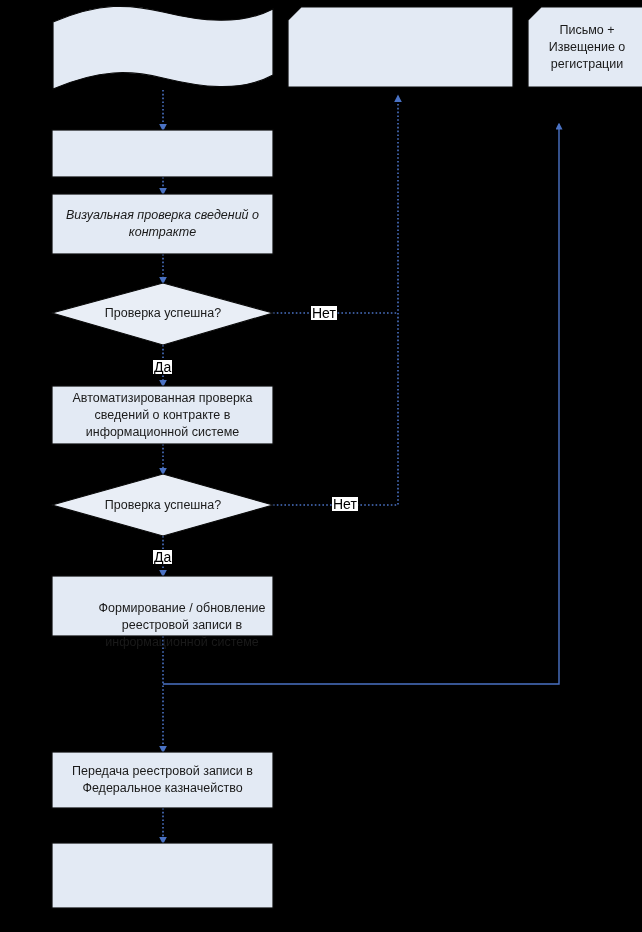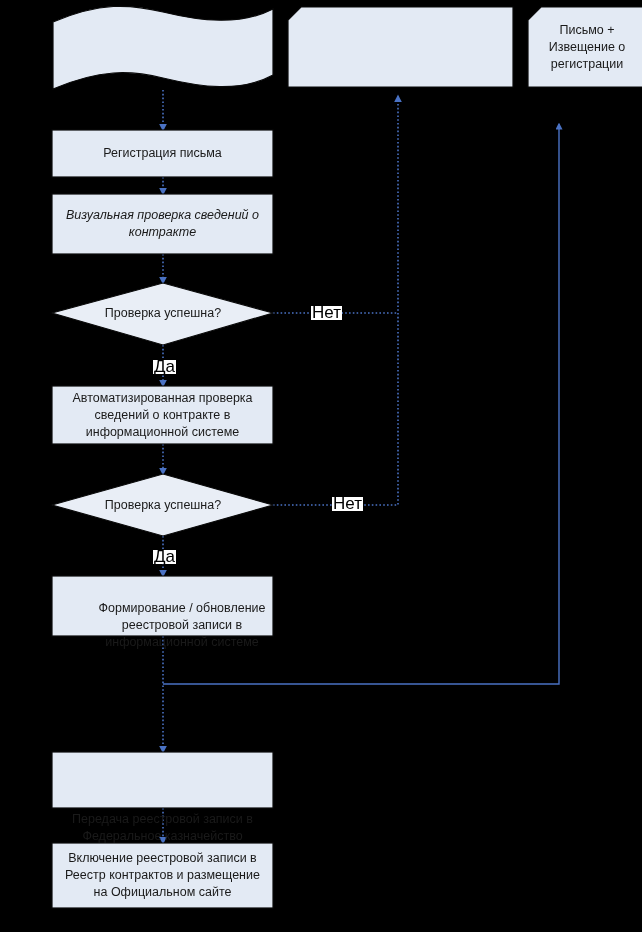--- a/index.html
+++ b/index.html
@@ -33,21 +33,21 @@
     color: #1a1a1a;
     font-size: 12.5px;
     line-height: 17px;
     pointer-events: none;
     white-space: pre-line;
   }
   .edge-label {
     position: absolute;
     background: #ffffff;
     color: #000000;
-    font-size: 17px;
+    font-size: 14px;
     line-height: 14px;
     padding: 0 1px;
     white-space: nowrap;
   }
 </style>
 </head>
 <body>
 
 <div id="canvas">
 
@@ -111,43 +111,39 @@
 
     <rect x="52" y="843" width="221" height="65" fill="#e3eaf4" stroke="#0a0a0a" stroke-width="1.2"></rect>
   </svg>
 
 
 
   <div class="node-text" style="left:532px; top:13px; width:110px; height:68px;">Письмо +
 Извещение о
 регистрации</div>
 
-  <div class="node-text" style="left:54px; top:130px; width:217px; height:47px;">Регистрация письма</div>
 
   <div class="node-text" style="left:54px; top:194px; width:217px; height:60px;font-style:italic;">Визуальная проверка сведений о
 контракте</div>
 
   <div class="node-text" style="left:64px; top:297px; width:198px; height:32px;">Проверка успешна?</div>
 
   <div class="node-text" style="left:54px; top:386px; width:217px; height:58px;border-radius:10px;">Автоматизированная проверка
 сведений о контракте в
 информационной системе</div>
 
   <div class="node-text" style="left:64px; top:489px; width:198px; height:32px;">Проверка успешна?</div>
 
   <div class="node-text" style="left:54px; top:595px; width:256px; height:60px;">Формирование / обновление
 реестровой записи в
 информационной системе</div>
 
-  <div class="node-text" style="left:54px; top:752px; width:217px; height:56px;margin-top:48px;">Передача реестровой записи в
+  <div class="node-text" style="left:54px; top:752px; width:217px; height:56px;">Передача реестровой записи в
 Федеральное казначейство</div>
 
-  <div class="node-text" style="left:54px; top:843px; width:217px; height:65px;">Включение реестровой записи в
-Реестр контрактов и размещение
-на Официальном сайте</div>
 
   <div class="edge-label" style="left:311px; top:306px;">Нет</div>
 
   <div class="edge-label" style="left:153px; top:360px;">Да</div>
 
   <div class="edge-label" style="left:332px; top:497px;">Нет</div>
 
   <div class="edge-label" style="left:153px; top:550px;">Да</div>
 
 </div>

